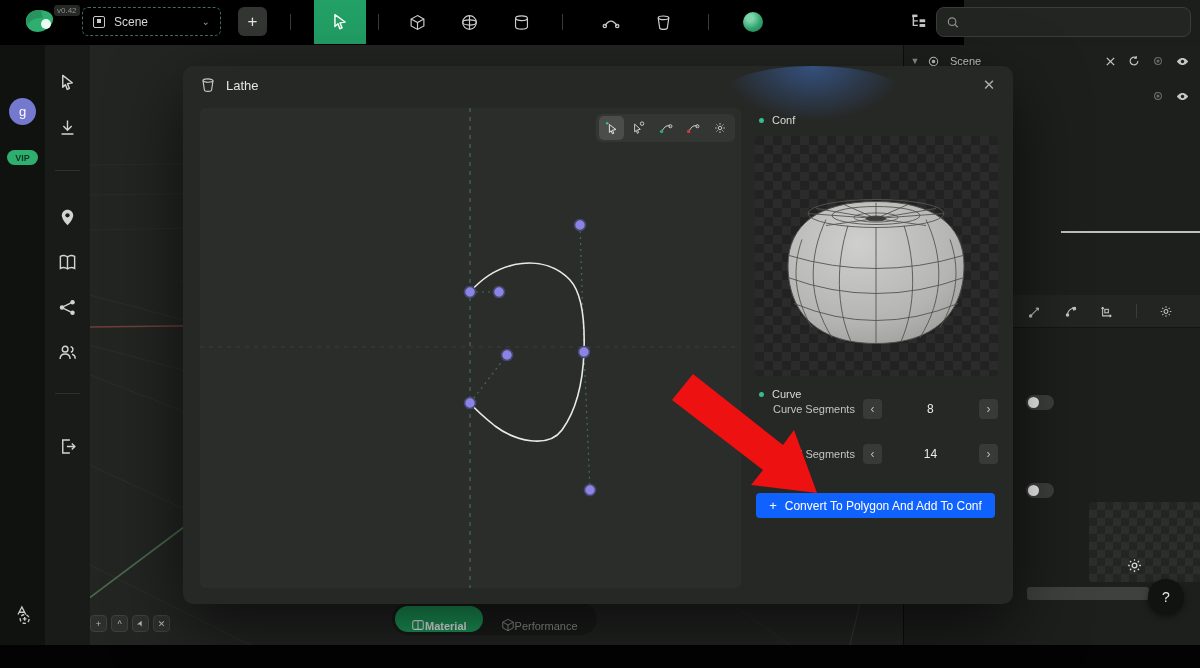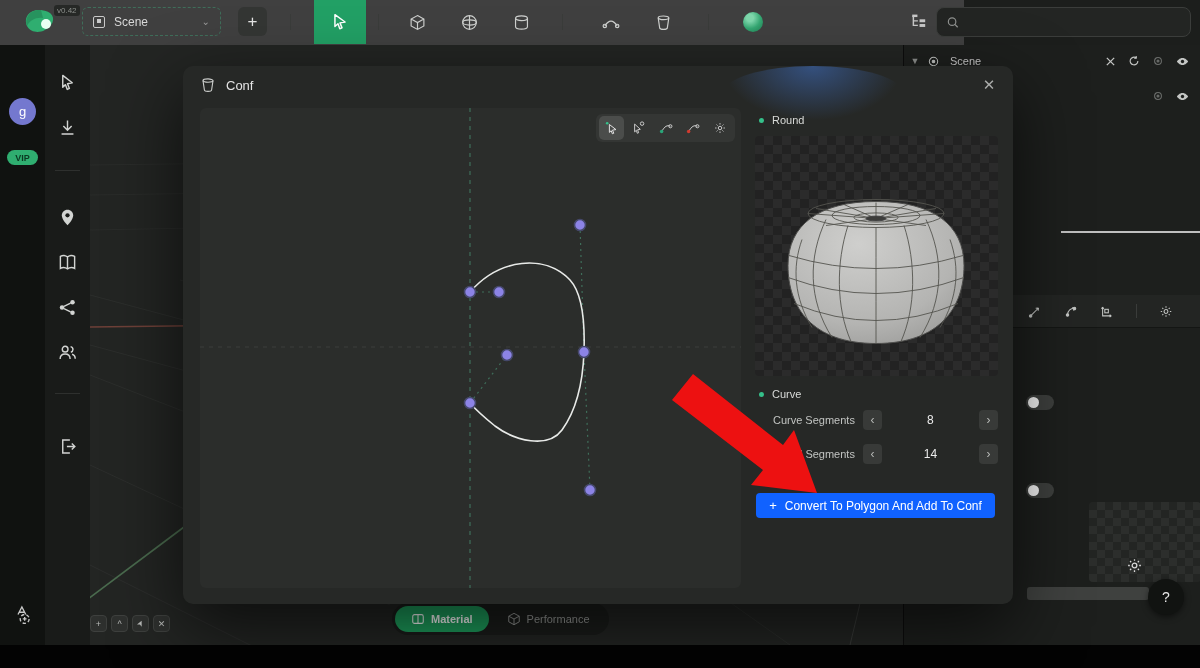--- a/index.html
+++ b/index.html
@@ -1,21 +1,21 @@
 <!DOCTYPE html>
 <html style="--accent-green: #1ea05e; --accent-teal: #3f6e5a; --accent-blue: #1062ff; --arrow-red: #ed1111; --point-purple: #8c83e6;"><head>
 <meta charset="utf-8">
 <style>
   * { margin:0; padding:0; box-sizing:border-box; }
   html,body { width:1200px; height:668px; overflow:hidden; background:#000;
     font-family:"Liberation Sans", sans-serif; }
   .app { position:relative; width:1200px; height:668px; background:#1c1e1c; }
 
   
-  .topbar { position:absolute; left:0; top:0; width:964px; height:45px; background:#404040; z-index:5;text-decoration:underline; }
+  .topbar { position:absolute; left:0; top:0; width:964px; height:45px; background:#000000; z-index:5;text-decoration:underline; }
   .logo { position:absolute; left:22px; top:5px; width:42px; height:34px; }
   .ver-badge { position:absolute; left:54px; top:5px; font-size:8px; color:#8b8f8b; background:#262826; border-radius:3px; padding:1px 3px; }
   .scene-select { position:absolute; left:82px; top:7px; width:139px; height:29px; border:1px dashed #3f6e5a; border-radius:6px; display:flex; align-items:center; gap:9px; padding:0 10px; color:#d8d8d8; }
   .scene-select .sq { width:12px; height:12px; border:1.4px solid #c9c9c9; border-radius:2px; position:relative; }
   .scene-select .sq:after { content:""; position:absolute; left:2.5px; top:2.5px; width:4px; height:4px; background:#c9c9c9; }
   .scene-select .lbl { font-size:12px; flex:1; }
   .scene-select .chev { font-size:10px; color:#9a9a9a; }
   .tb-add { position:absolute; left:238px; top:7px; width:29px; height:29px; background:#343634; border-radius:6px; color:#e5e5e5; font-size:17px; display:flex; align-items:center; justify-content:center; }
   .tb-div { position:absolute; top:14px; width:1px; height:16px; background:#3a3c3a; }
   .tool-active { position:absolute; left:314px; top:0; width:52px; height:44px; background:#22a065; display:flex; align-items:center; justify-content:center; }
@@ -35,21 +35,21 @@
   .rail2 { position:absolute; left:45px; top:45px; width:45px; height:600px; background:#191b19; z-index:4; }
   .r2-ico { position:absolute; left:13px; width:19px; height:19px; color:#d2d4d2; }
   .r2-div { position:absolute; left:10px; width:25px; height:1px; background:#2e302e; }
 
   
   .viewport { position:absolute; left:90px; top:45px; width:813px; height:600px; background:#232523; overflow:hidden; z-index:1; }
   .hotkeys { position:absolute; left:0px; top:570px; display:flex; gap:4px; }
   .hkey { width:17px; height:17px; background:#2e302e; border:1px solid #3e403e; border-radius:4px; color:#b8bab8; font-size:9px; display:flex; align-items:center; justify-content:center; }
   .hkey.ptr span { display:inline-block; transform:rotate(-65deg); font-size:8px; }
   .tabs { position:absolute; left:302px; top:558px; height:32px; background:#1b1d1b; border-radius:17px; display:flex; align-items:center; padding:3px; gap:2px; }
-  .tab { height:26px; border-radius:14px; display:flex; align-items:center; gap:6px; padding:0 16px; font-size:11px; }
+  .tab { height:26px; border-radius:14px; display:flex; align-items:flex-end; gap:0; padding:0 16px; font-size:11px; }
   .tab.active { background:#1ea05e; color:#fff; font-weight:bold; }
   .tab.inactive { color:#9a9c9a; }
 
   
   .rpanel { position:absolute; left:903px; top:45px; width:297px; height:600px; background:#1d1f1d; z-index:2; border-left:1px solid #0d0d0d; }
   .rp-row1 { position:absolute; left:0; top:5px; width:297px; height:22px; display:flex; align-items:center; color:#c8c8c8; font-size:11px; }
   .rp-ico { width:14px; height:14px; color:#c4c6c4; display:inline-flex; align-items:center; justify-content:center; }
   .rp-ico.dim { color:#6b6d6b; }
   .rp-divider-light { position:absolute; left:157px; top:186px; width:140px; height:2px; background:#dcdcdc; opacity:.85; }
   .rp-toolbar { position:absolute; left:0; top:250px; width:297px; height:33px; background:#232523; display:flex; align-items:center; justify-content:flex-end; gap:22px; padding-right:28px; border-bottom:1px solid #141614; }
@@ -375,21 +375,21 @@
 
   <div class="modal">
     <div class="modal-glow"></div>
     <div class="modal-head">
       <span class="ico">
         <svg width="16" height="16" viewBox="0 0 16 16" fill="none" stroke="currentColor" stroke-width="1.1">
             <ellipse cx="8" cy="3.6" rx="5" ry="1.7"></ellipse>
             <path d="M3 3.6 L4.4 13 C4.5 13.8 6 14.4 8 14.4 C10 14.4 11.5 13.8 11.6 13 L13 3.6"></path>
           </svg>
       </span>
-      <span>Conf</span>
+      <span>Lathe</span>
     </div>
     <div class="modal-close">✕</div>
 
     <div class="canvas">
       <svg width="541" height="480" viewBox="0 0 541 480">
         <line x1="270" y1="0" x2="270" y2="480" stroke="#3f6e5a" stroke-width="1.2" stroke-dasharray="4 5"></line>
         <line x1="0" y1="239" x2="541" y2="239" stroke="#3c3e3c" stroke-width="1" stroke-dasharray="4 5"></line>
         <polyline points="380,117 384,244 390,382" fill="none" stroke="#3f6e5a" stroke-width="1.2" stroke-dasharray="2 4"></polyline>
         <line x1="270" y1="184" x2="299" y2="184" stroke="#3f6e5a" stroke-width="1.2" stroke-dasharray="2 4"></line>
         <line x1="270" y1="295" x2="307" y2="247" stroke="#3f6e5a" stroke-width="1.2" stroke-dasharray="2 4"></line>
@@ -436,21 +436,21 @@
               <circle cx="8" cy="8" r="2"></circle>
               <path d="M8 2.4 L8 4 M8 12 L8 13.6 M2.4 8 L4 8 M12 8 L13.6 8 M4.1 4.1 L5.2 5.2 M10.8 10.8 L11.9 11.9 M11.9 4.1 L10.8 5.2 M5.2 10.8 L4.1 11.9"></path>
             </svg>
         </span>
       </div>
     </div>
 
     <div class="mright">
       <div class="sec-head" style="left:4px; top:6px">
         <span class="sec-dot"></span>
-        <span>Round</span>
+        <span>Conf</span>
       </div>
 
       <div class="preview">
         <svg width="243" height="240" viewBox="0 0 243 237">
           <defs>
             <radialGradient id="potg" cx="40%" cy="30%" r="80%">
               <stop offset="0%" stop-color="#cfcfcd"></stop>
                 <stop offset="70%" stop-color="#b4b4b2"></stop>
                 <stop offset="100%" stop-color="#9c9c9a"></stop>
             </radialGradient>
@@ -476,21 +476,21 @@
             <ellipse cx="120" cy="71" rx="10" ry="2.4" fill="#3c3c3a" stroke="#444"></ellipse>
           </g>
         </svg>
       </div>
 
       <div class="sec-head" style="left:4px; top:280px">
         <span class="sec-dot"></span>
         <span>Curve</span>
       </div>
 
-      <div class="conf-row" style="top:301px">
+      <div class="conf-row" style="top:290px">
         <span class="lab">Curve Segments</span>
         <span class="stepper-btn">‹</span>
         <span class="val">8</span>
         <span class="stepper-btn next">›</span>
       </div>
 
       <div class="conf-row" style="top:335px">
         <span class="lab">Round Segments</span>
         <span class="stepper-btn">‹</span>
         <span class="val">14</span>

